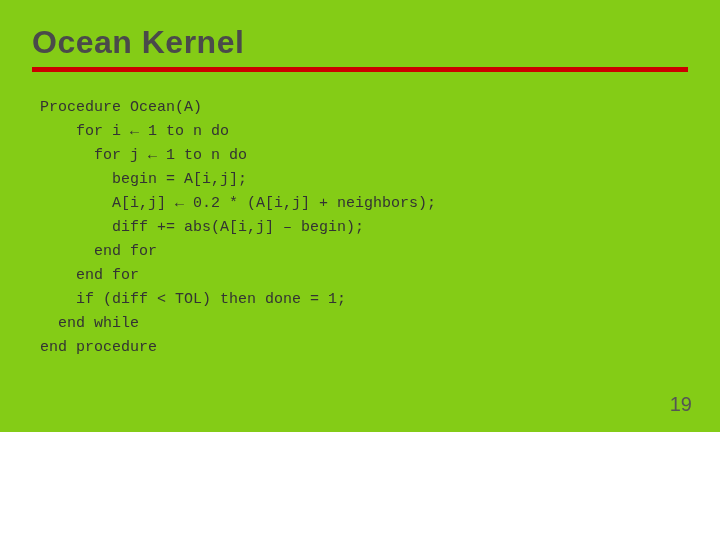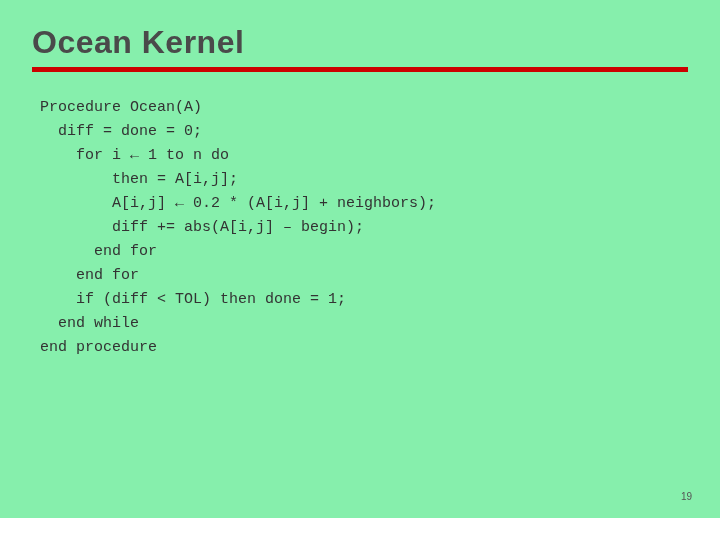--- a/index.html
+++ b/index.html
@@ -11,22 +11,22 @@
     body {
       width: 720px;
       height: 540px;
       background: #ffffff;
       font-family: Arial, sans-serif;
       overflow: hidden;
     }
 
     .slide {
       width: 720px;
-      height: 518px;
-      background: #86efac;
+      height: 432px;
+      background: #84cc16;
       position: relative;
       padding: 24px 32px 20px 32px;
     }
 
     .title {
       font-size: 32px;
       font-weight: bold;
       color: #4a4a4a;
       margin-bottom: 6px;
       letter-spacing: 0.5px;
@@ -44,35 +44,35 @@
       font-size: 15px;
       color: #333333;
       line-height: 1.6;
       padding-left: 8px;
     }
 
     .page-number {
       position: absolute;
       bottom: 16px;
       right: 28px;
-      font-size: 10px;
+      font-size: 20px;
       color: #555555;
     }
   </style>
 </head>
 <body>
 
 <div class="slide">
   <div class="title">Ocean Kernel</div>
   <div class="red-bar"></div>
   <div class="code-block" id="code-container">
       <div style="padding-left: 0px;">Procedure Ocean(A)</div>
-      <div style="padding-left: 18px;">diff = done = 0;</div>
       <div style="padding-left: 36px;">for i ← 1 to n do</div>
-      <div style="padding-left: 72px;">then = A[i,j];</div>
+      <div style="padding-left: 54px;">for j ← 1 to n do</div>
+      <div style="padding-left: 72px;">begin = A[i,j];</div>
       <div style="padding-left: 72px;">A[i,j] ← 0.2 * (A[i,j] + neighbors);</div>
       <div style="padding-left: 72px;">diff += abs(A[i,j] – begin);</div>
       <div style="padding-left: 54px;">end for</div>
       <div style="padding-left: 36px;">end for</div>
       <div style="padding-left: 36px;">if (diff &lt; TOL) then done = 1;</div>
       <div style="padding-left: 18px;">end while</div>
       <div style="padding-left: 0px;">end procedure</div>
     </div>
   <div class="page-number">19</div>
 </div>

